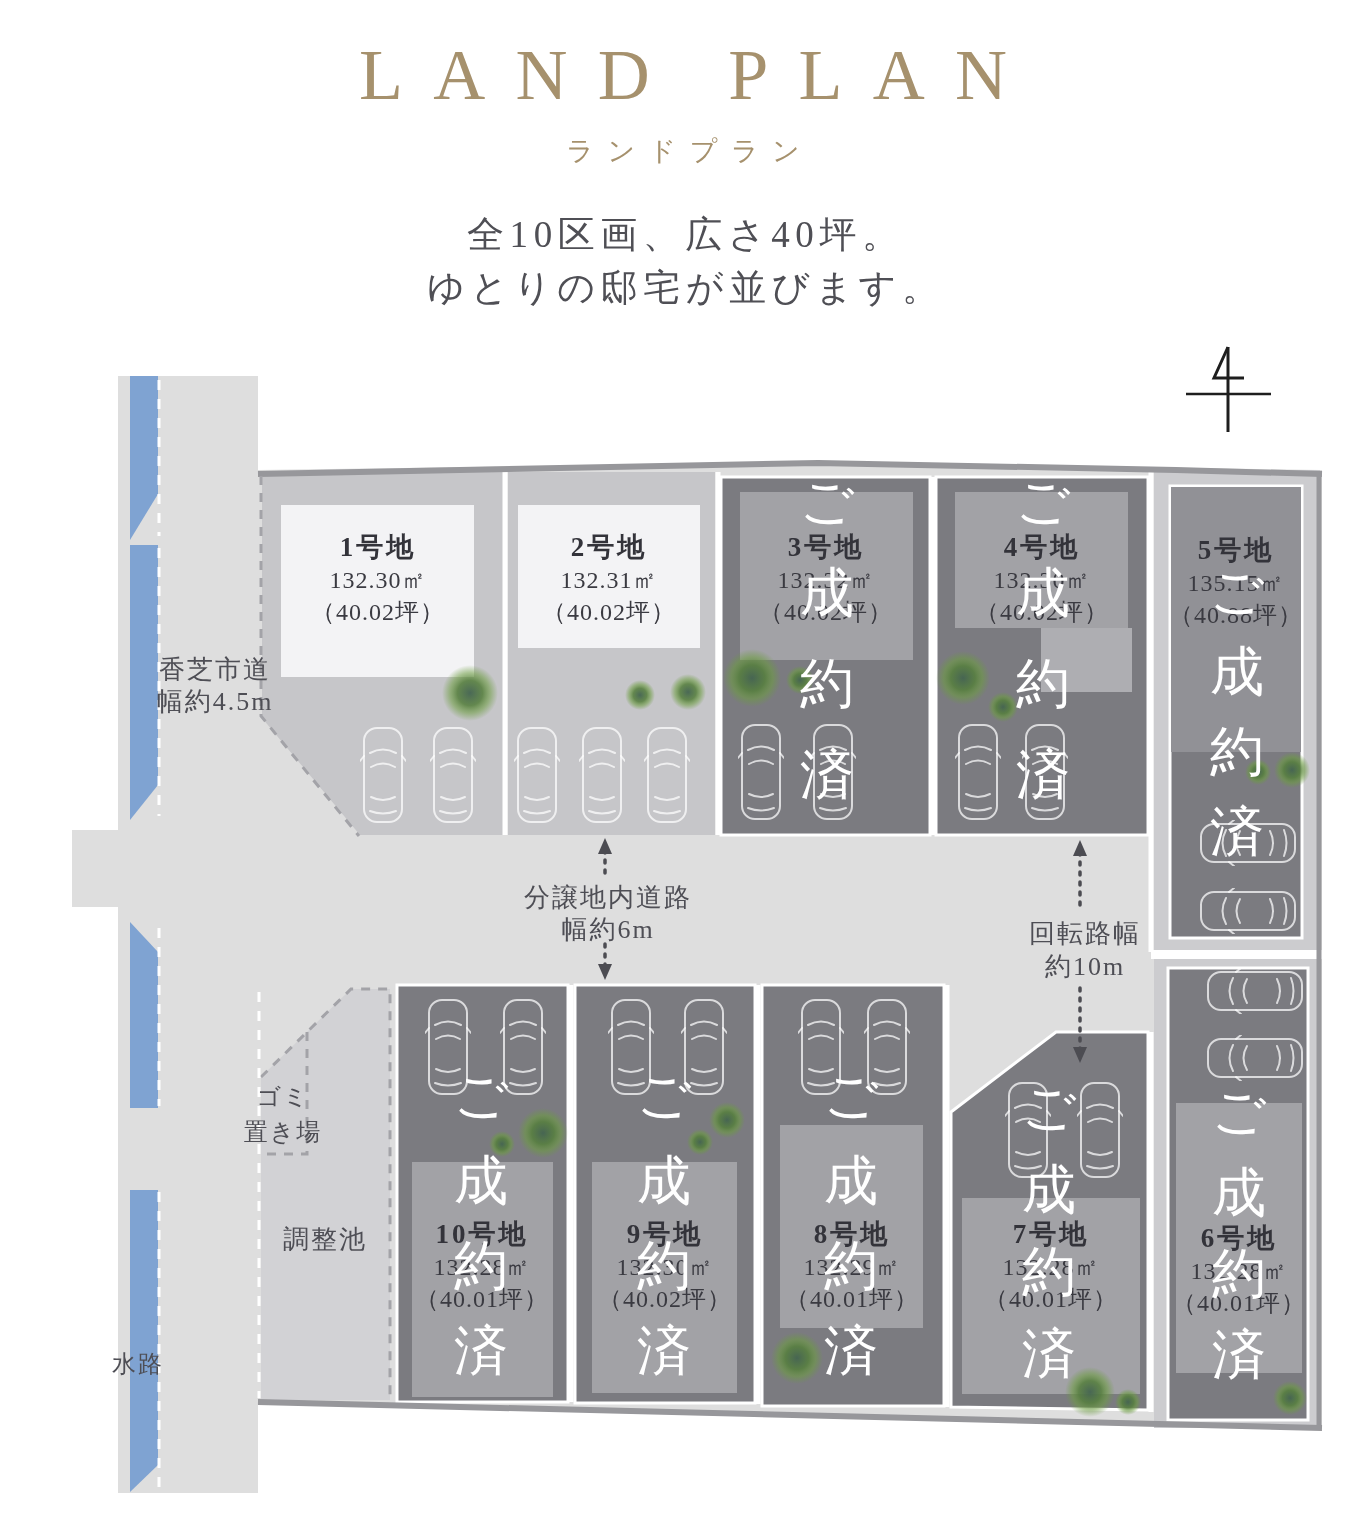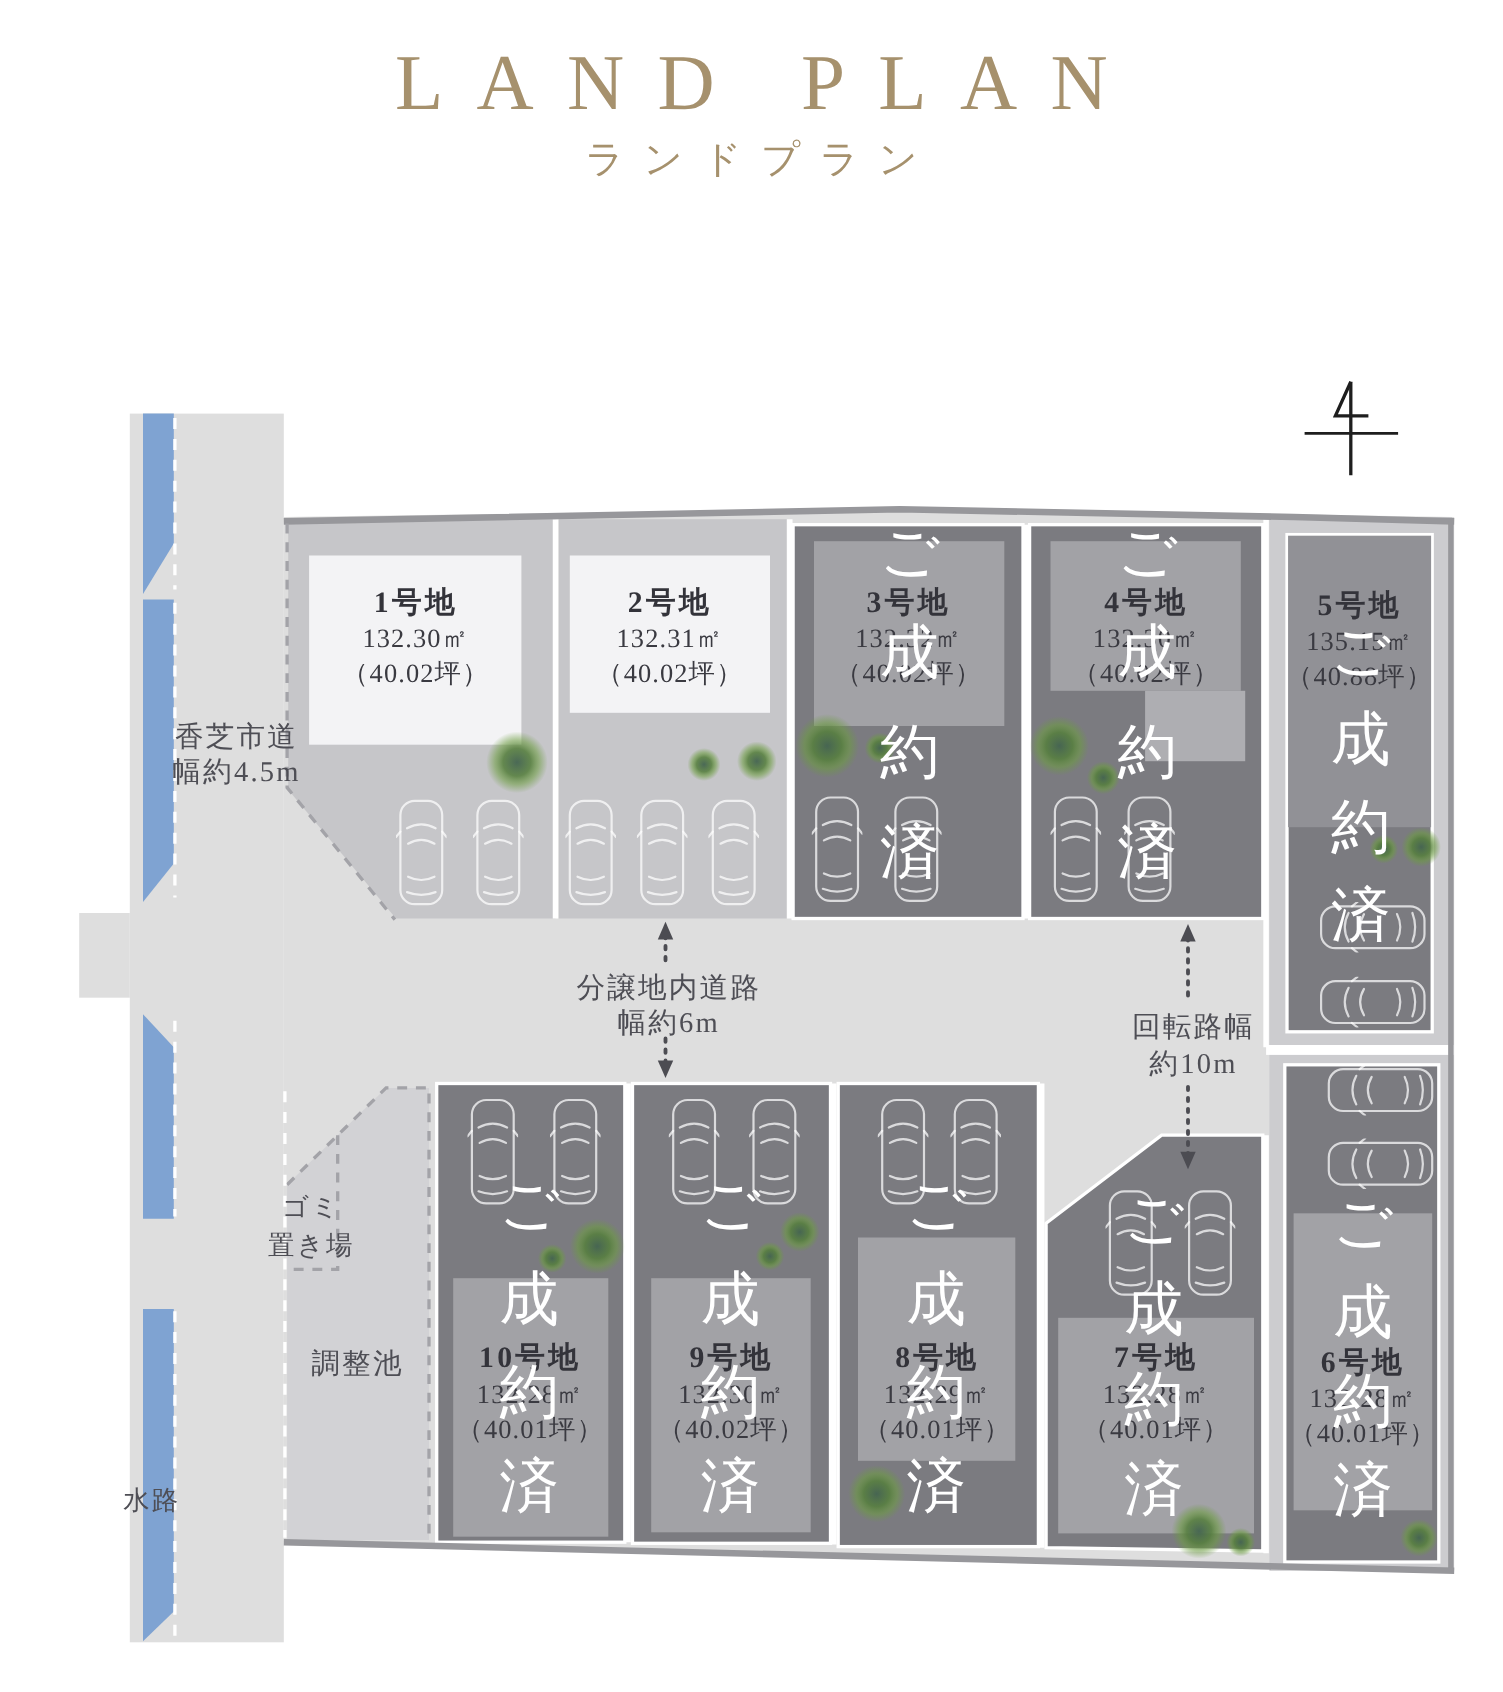--- a/index.html
+++ b/index.html
@@ -1,20 +1,20 @@
 <!DOCTYPE html>
 <html><head>
 <meta charset="utf-8">
 <style>
   html,body{margin:0;padding:0;background:#ffffff;}
   .page{position:relative;width:1366px;height:1538px;background:#fff;overflow:hidden;
         font-family:"Liberation Serif","DejaVu Serif",serif;}
   header{position:absolute;top:34px;left:0;width:100%;text-align:center;z-index:2;}
   .title{font-size:72px;font-weight:400;color:#a6916d;letter-spacing:0.42em;margin:0 0 0 0.42em;}
-  .subtitle{font-size:35px;color:#a6916d;letter-spacing:0.5em;margin-top:4px;margin-left:0.5em;}
+  .subtitle{font-size:27px;color:#a6916d;letter-spacing:0.5em;margin-top:16px;margin-left:0.5em;}
   .tagline{font-size:37px;color:#4f4f55;letter-spacing:0.15em;line-height:1.42;margin-top:40px;margin-left:0.15em;}
   svg.plan{position:absolute;top:0;left:0;}
 
   
   text{font-family:"Liberation Serif","DejaVu Serif",serif;}
   .t-name{font-size:27px;font-weight:700;fill:#33333a;letter-spacing:3px;text-anchor:middle;}
   .t-area{font-size:24px;fill:#3a3a41;letter-spacing:1px;text-anchor:middle;}
   .t-road{font-size:26px;fill:#4e4e55;letter-spacing:2px;text-anchor:middle;}
   .t-small{font-size:24px;fill:#4e4e55;letter-spacing:2px;text-anchor:middle;}
   .sold{font-size:54px;fill:#ffffff;text-anchor:middle;}
@@ -28,20 +28,24 @@
   .north{stroke:#1e1e1e;fill:none;}
 </style>
 </head>
 <body>
 
 <div class="page">
 
   <header>
     <h1 class="title">LAND PLAN</h1>
     <div class="subtitle">ランドプラン</div>
+    <div class="tagline">
+      <div>全10区画、広さ40坪。</div>
+      <div>ゆとりの邸宅が並びます。</div>
+    </div>
   </header>
 
   <svg class="plan" width="1366" height="1538" viewBox="0 0 1366 1538">
     <defs>
       <radialGradient id="treeG">
         <stop offset="0%" stop-color="#446450" stop-opacity="0.95"></stop>
         <stop offset="45%" stop-color="#567f3e" stop-opacity="0.88"></stop>
         <stop offset="72%" stop-color="#6b9c3f" stop-opacity="0.55"></stop>
         <stop offset="100%" stop-color="#6b9c3f" stop-opacity="0"></stop>
       </radialGradient>

